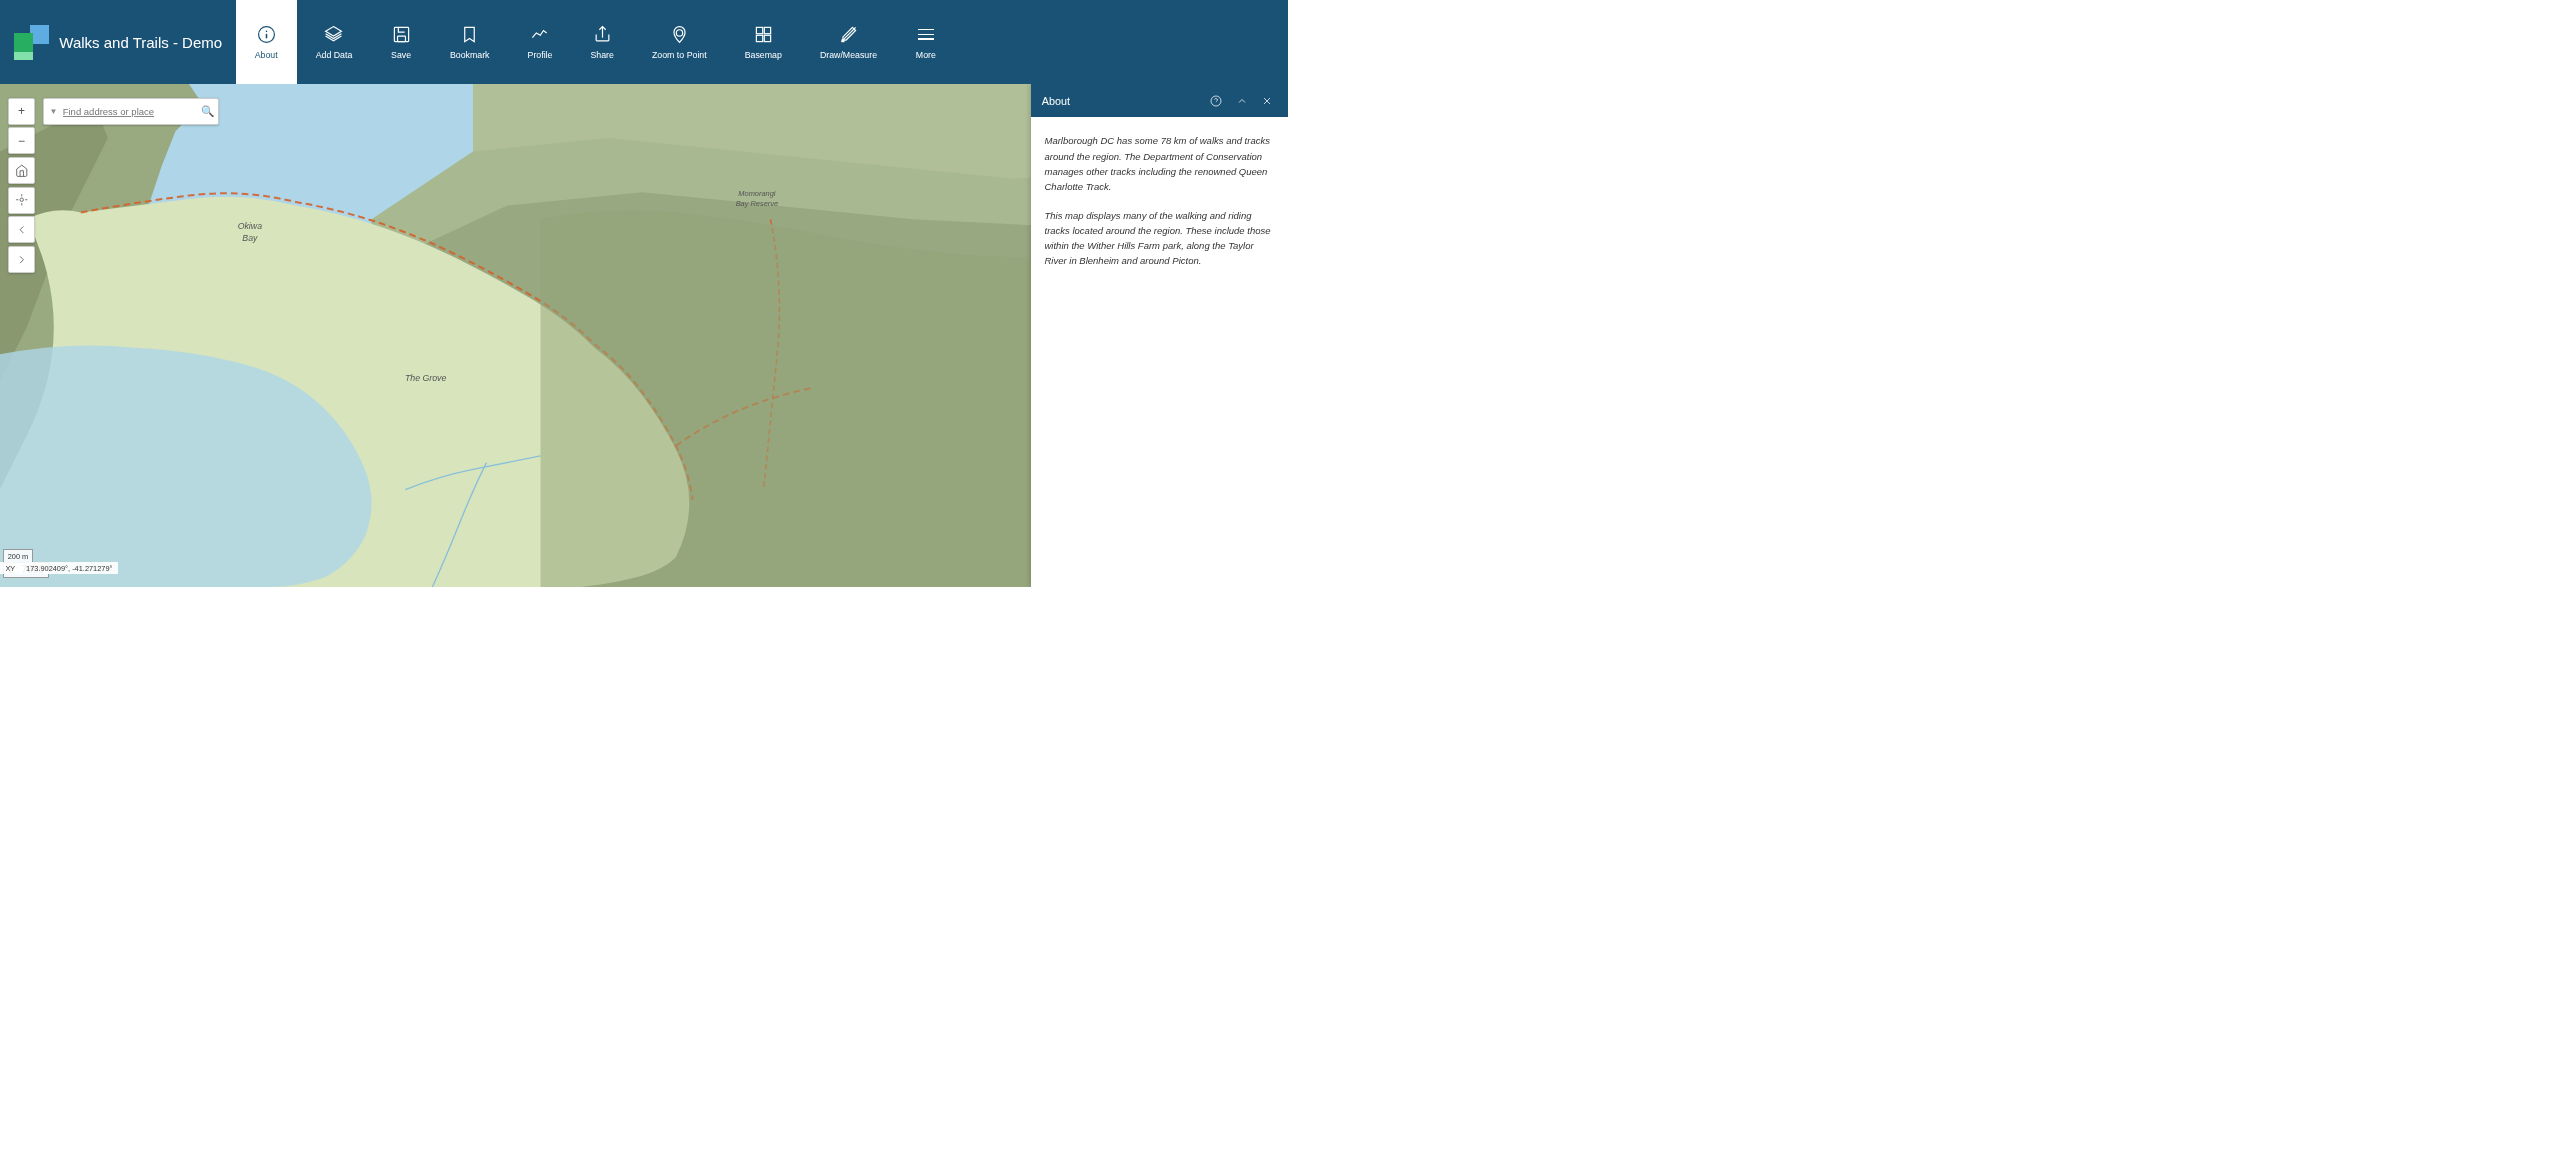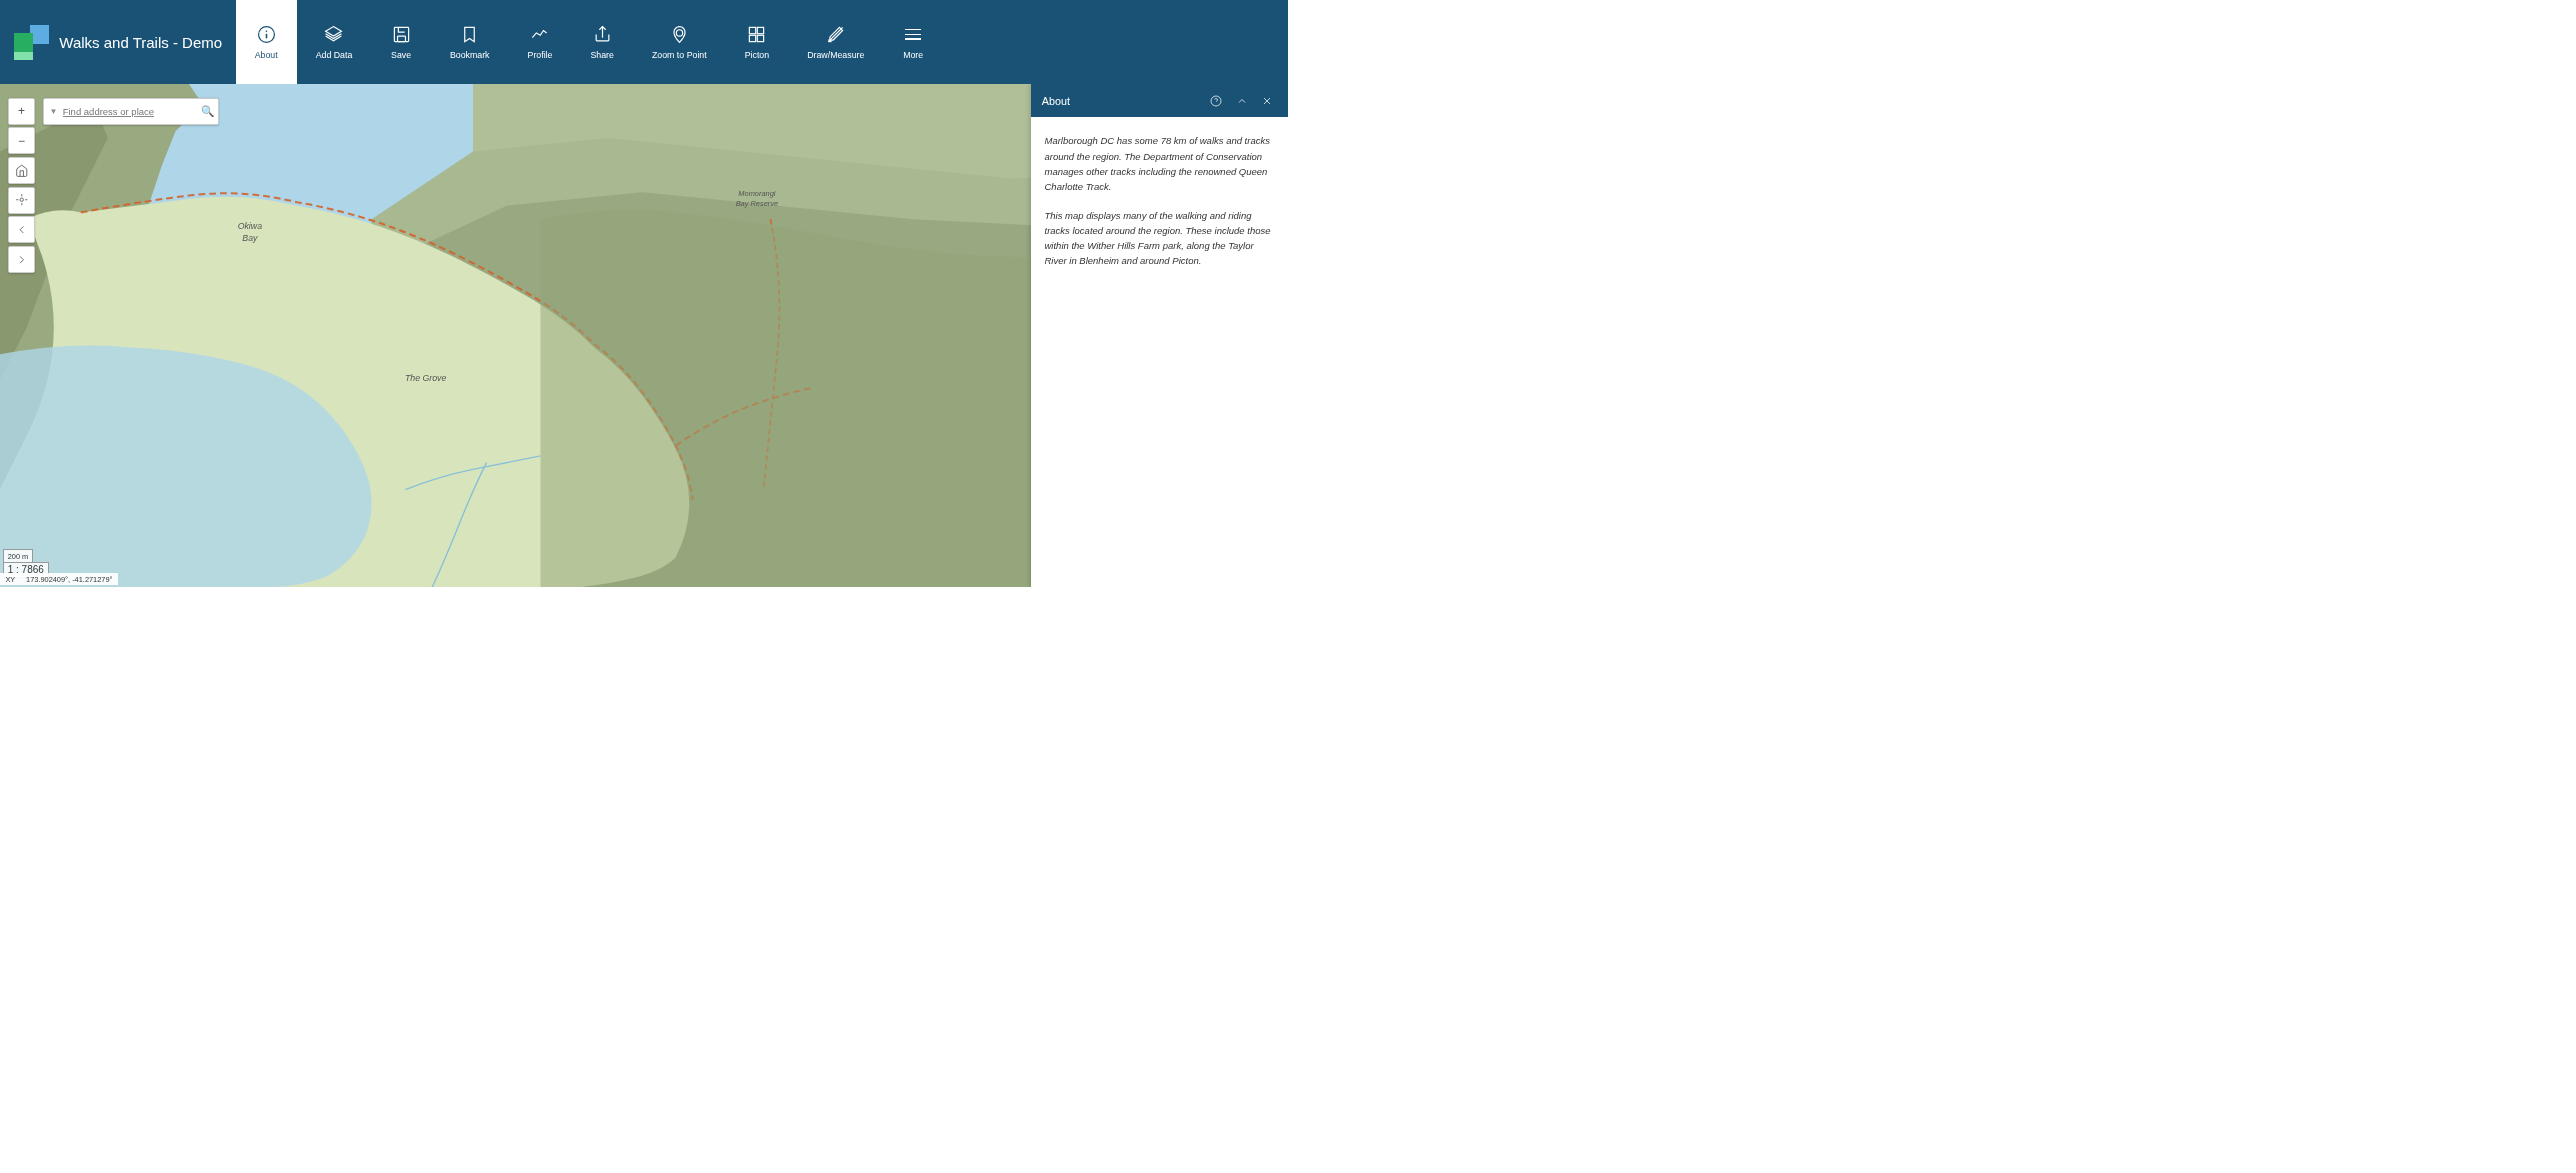--- a/index.html
+++ b/index.html
@@ -213,21 +213,21 @@
       left: 2.7px;
       background: rgba(255,255,255,0.85);
       padding: 1.4px 4px;
       font-size: 10px;
       color: #333;
       border: 0.7px solid #999;
       z-index: 50;
     }
     .coords-bar {
       position: absolute;
-      bottom: 2px;
+      bottom: 13px;
       left: 0;
       background: rgba(255,255,255,0.9);
       padding: 1.4px 5.4px;
       font-size: 7.4px;
       color: #333;
       display: flex;
       gap: 10.8px;
       z-index: 50;
     }
 
@@ -342,21 +342,21 @@
 
     <button class="nav-item">
       <div class="nav-icon">
         <svg viewBox="0 0 24 24">
             <rect x="3" y="3" width="8" height="8"></rect>
             <rect x="13" y="3" width="8" height="8"></rect>
             <rect x="3" y="13" width="8" height="8"></rect>
             <rect x="13" y="13" width="8" height="8"></rect>
           </svg>
       </div>
-      <span class="nav-label">Picton</span>
+      <span class="nav-label">Basemap</span>
     </button>
 
     <button class="nav-item">
       <div class="nav-icon">
         <svg viewBox="0 0 24 24">
             <line x1="3" y1="21" x2="21" y2="3"></line>
             <line x1="3" y1="3" x2="21" y2="21" style="display:none"></line>
             <path d="M17 3l4 4-12 12H5v-4L17 3z"></path>
             <line x1="5" y1="19" x2="5" y2="21"></line>
             <line x1="3" y1="19" x2="7" y2="19"></line>

